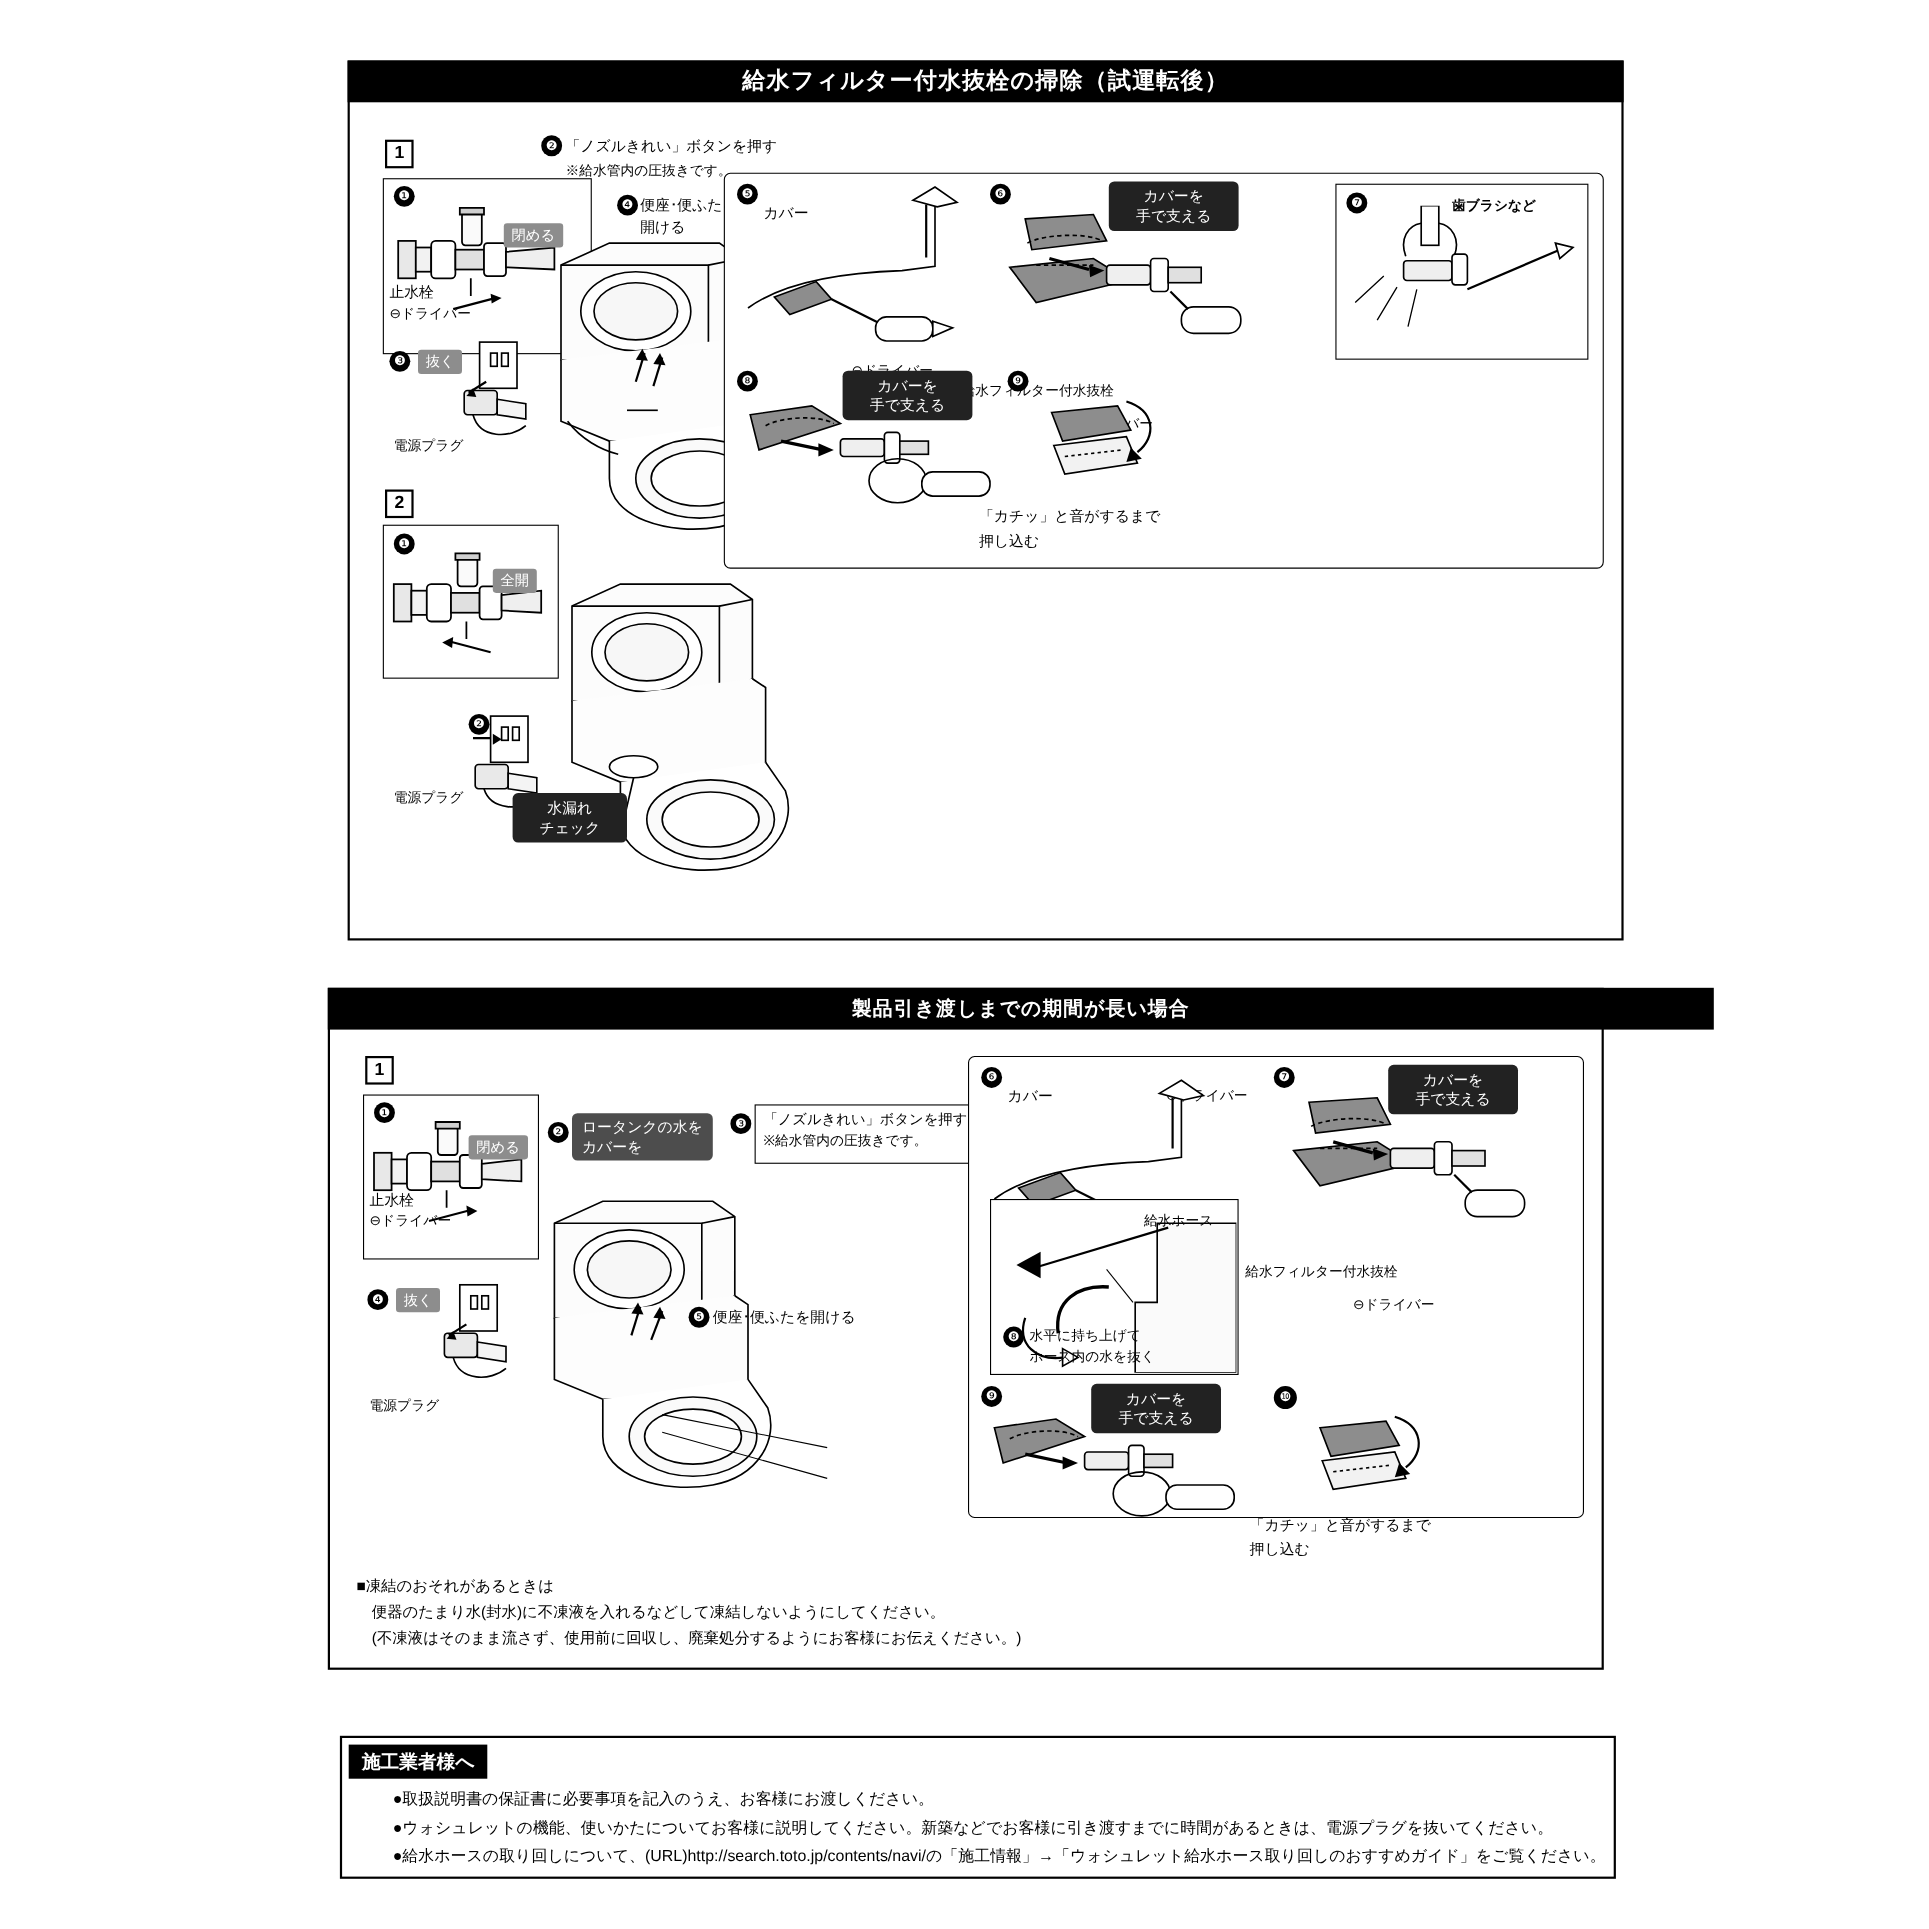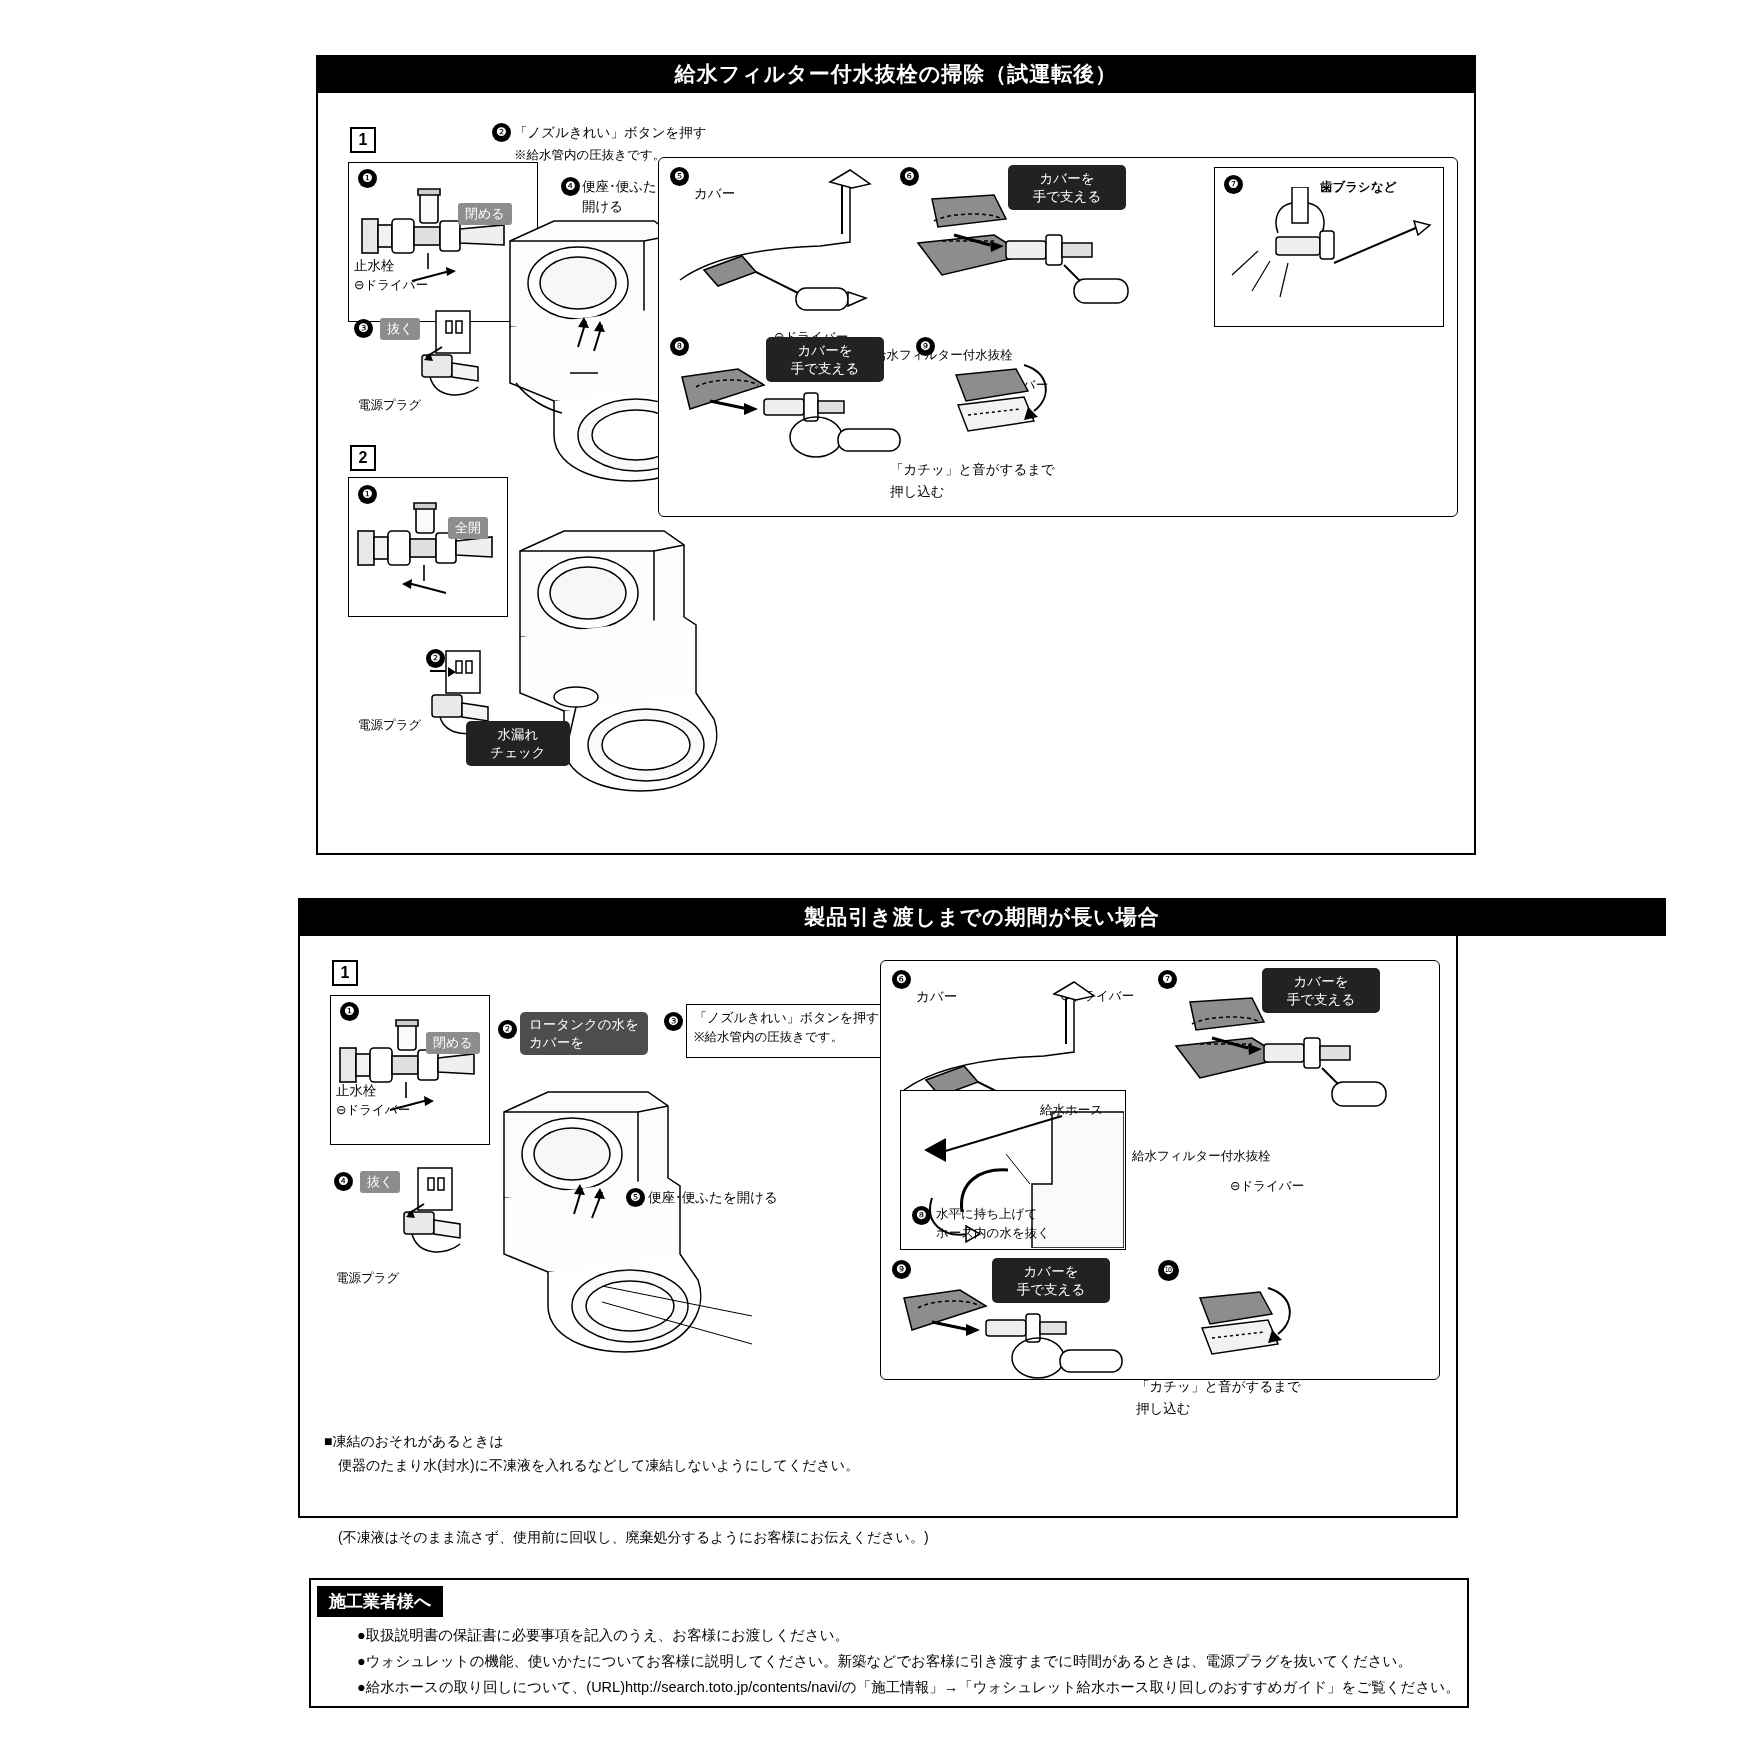--- a/index.html
+++ b/index.html
@@ -379,21 +379,21 @@
         <path d="M44 62 L96 56" stroke-dasharray="3 3"></path>
         <path d="M100 12 C 126 20, 128 44, 110 58" stroke-width="2"></path>
         <path d="M104 54 l10 10 l-14 3 z" fill="#000" stroke="none"></path>
       </g>
     </svg>
     <div class="lbl" style="left:572px; top:404px;">「カチッ」と音がするまで</div>
     <div class="lbl" style="left:572px; top:426px;">押し込む</div>
   </div>
 
   <div class="section" style="left:298px; top:898px; width:1160px; height:620px;">
-    <div class="section-header" style="position:absolute; left:-2px; top:-2px; width:1368px; height:38px; font-size:21px; line-height:38px;">
+    <div class="section-header" style="position:absolute; left:-2px; top:-2px; width:1260px; height:38px; font-size:18px; line-height:38px;">
       <span>製品引き渡しまでの期間が長い場合</span>
     </div>
 
     <div class="step-square" style="left:32px; top:60px;">1</div>
 
     <div class="panel" style="left:30px; top:95px; width:160px; height:150px;"></div>
     <div class="circ-num" style="left:40px; top:102px;">❶</div>
 
     <svg class="art" style="left:36px; top:118px;" width="150" height="110" viewBox="0 0 150 110">
       <g fill="none" stroke="#000" stroke-width="1.6">
@@ -549,21 +549,21 @@
         <path d="M44 62 L96 56" stroke-dasharray="3 3"></path>
         <path d="M100 12 C 126 20, 128 44, 110 58" stroke-width="2"></path>
         <path d="M104 54 l10 10 l-14 3 z" fill="#000" stroke="none"></path>
       </g>
     </svg>
     <div class="lbl" style="left:836px; top:478px;">「カチッ」と音がするまで</div>
     <div class="lbl" style="left:836px; top:500px;">押し込む</div>
 
     <div class="freeze-note" style="left:24px; top:530px;">■凍結のおそれがあるときは</div>
     <div class="freeze-note" style="left:24px; top:554px;">　便器のたまり水(封水)に不凍液を入れるなどして凍結しないようにしてください。</div>
-    <div class="freeze-note" style="left:24px; top:578px;margin-top:48px;">　(不凍液はそのまま流さず、使用前に回収し、廃棄処分するようにお客様にお伝えください。)</div>
+    <div class="freeze-note" style="left:24px; top:578px;">　(不凍液はそのまま流さず、使用前に回収し、廃棄処分するようにお客様にお伝えください。)</div>
   </div>
 
   <div class="notice" style="left:298px; top:1578px; width:1160px; height:130px;">
     <div class="notice-title" style="left:6px; top:6px;">
       <span>施工業者様へ</span>
     </div>
     <div class="notice-line" style="left:46px; top:46px;">●取扱説明書の保証書に必要事項を記入のうえ、お客様にお渡しください。</div>
     <div class="notice-line" style="left:46px; top:98px;">●給水ホースの取り回しについて、(URL)http://search.toto.jp/contents/navi/の「施工情報」→「ウォシュレット給水ホース取り回しのおすすめガイド」をご覧ください。</div>
     <div class="notice-line" style="left:46px; top:72px;">●ウォシュレットの機能、使いかたについてお客様に説明してください。新築などでお客様に引き渡すまでに時間があるときは、電源プラグを抜いてください。</div>
   </div>

